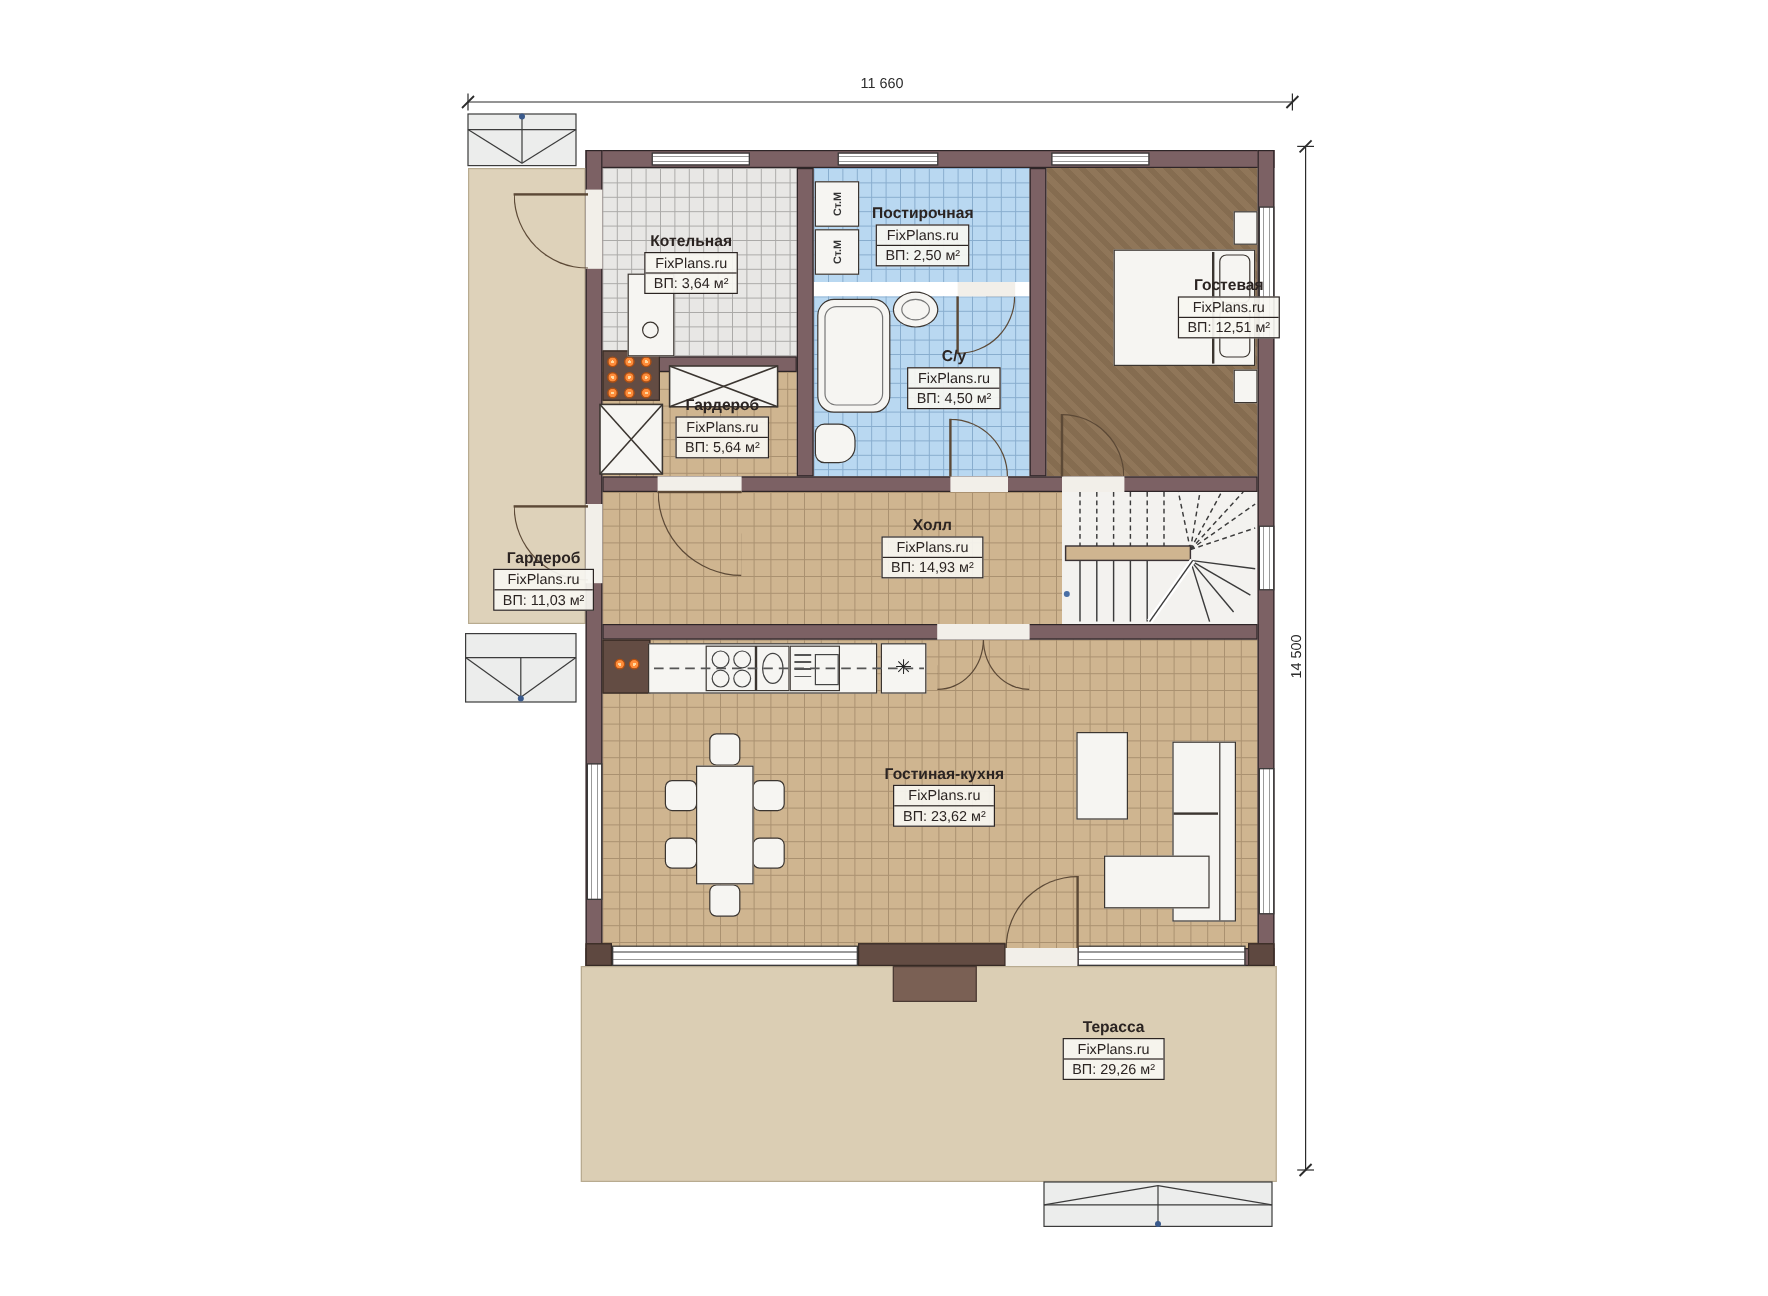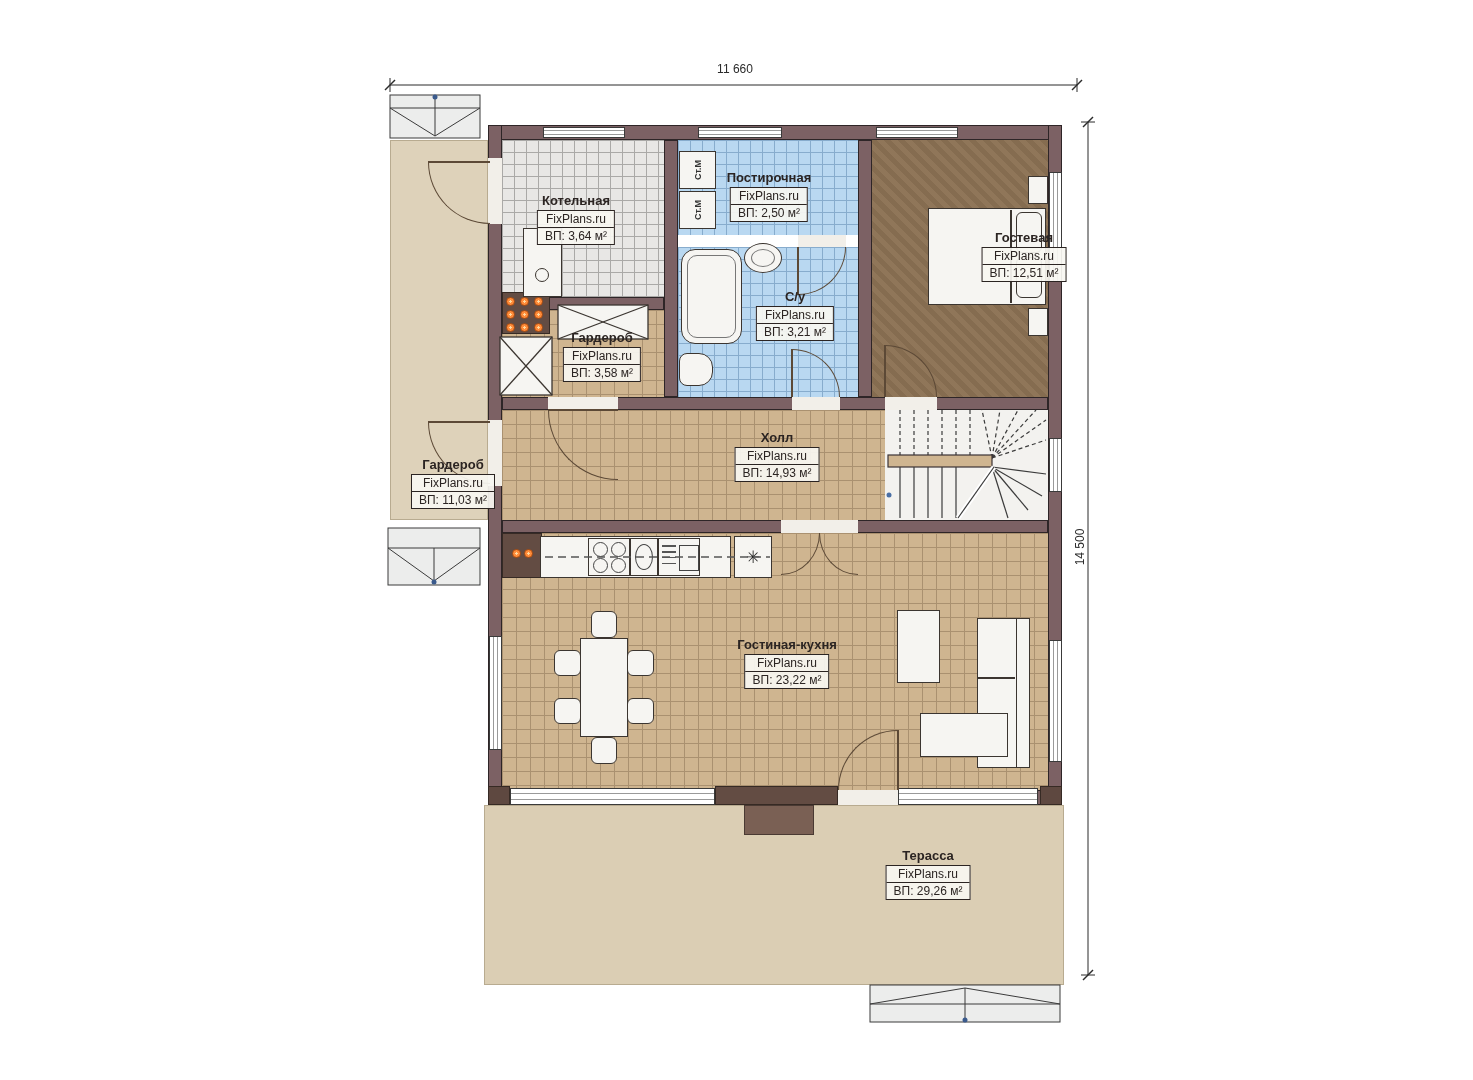--- a/index.html
+++ b/index.html
@@ -294,49 +294,49 @@
     <div class="room-name">Гостевая</div>
     <div class="label-box">
       <div class="row1">FixPlans.ru</div>
       <div class="row2">ВП: 12,51 м²</div>
     </div>
   </div>
   <div class="room-label" style="left:795px;top:289px;">
     <div class="room-name">С/у</div>
     <div class="label-box">
       <div class="row1">FixPlans.ru</div>
-      <div class="row2">ВП: 3,21 м²</div>
+      <div class="row2">ВП: 4,50 м²</div>
     </div>
   </div>
   <div class="room-label" style="left:602px;top:330px;">
     <div class="room-name">Гардероб</div>
     <div class="label-box">
       <div class="row1">FixPlans.ru</div>
-      <div class="row2">ВП: 3,58 м²</div>
+      <div class="row2">ВП: 5,64 м²</div>
     </div>
   </div>
   <div class="room-label" style="left:777px;top:430px;">
     <div class="room-name">Холл</div>
     <div class="label-box">
       <div class="row1">FixPlans.ru</div>
       <div class="row2">ВП: 14,93 м²</div>
     </div>
   </div>
   <div class="room-label" style="left:453px;top:457px;">
     <div class="room-name">Гардероб</div>
     <div class="label-box">
       <div class="row1">FixPlans.ru</div>
       <div class="row2">ВП: 11,03 м²</div>
     </div>
   </div>
   <div class="room-label" style="left:787px;top:637px;">
     <div class="room-name">Гостиная-кухня</div>
     <div class="label-box">
       <div class="row1">FixPlans.ru</div>
-      <div class="row2">ВП: 23,22 м²</div>
+      <div class="row2">ВП: 23,62 м²</div>
     </div>
   </div>
   <div class="room-label" style="left:928px;top:848px;">
     <div class="room-name">Терасса</div>
     <div class="label-box">
       <div class="row1">FixPlans.ru</div>
       <div class="row2">ВП: 29,26 м²</div>
     </div>
   </div>
 

